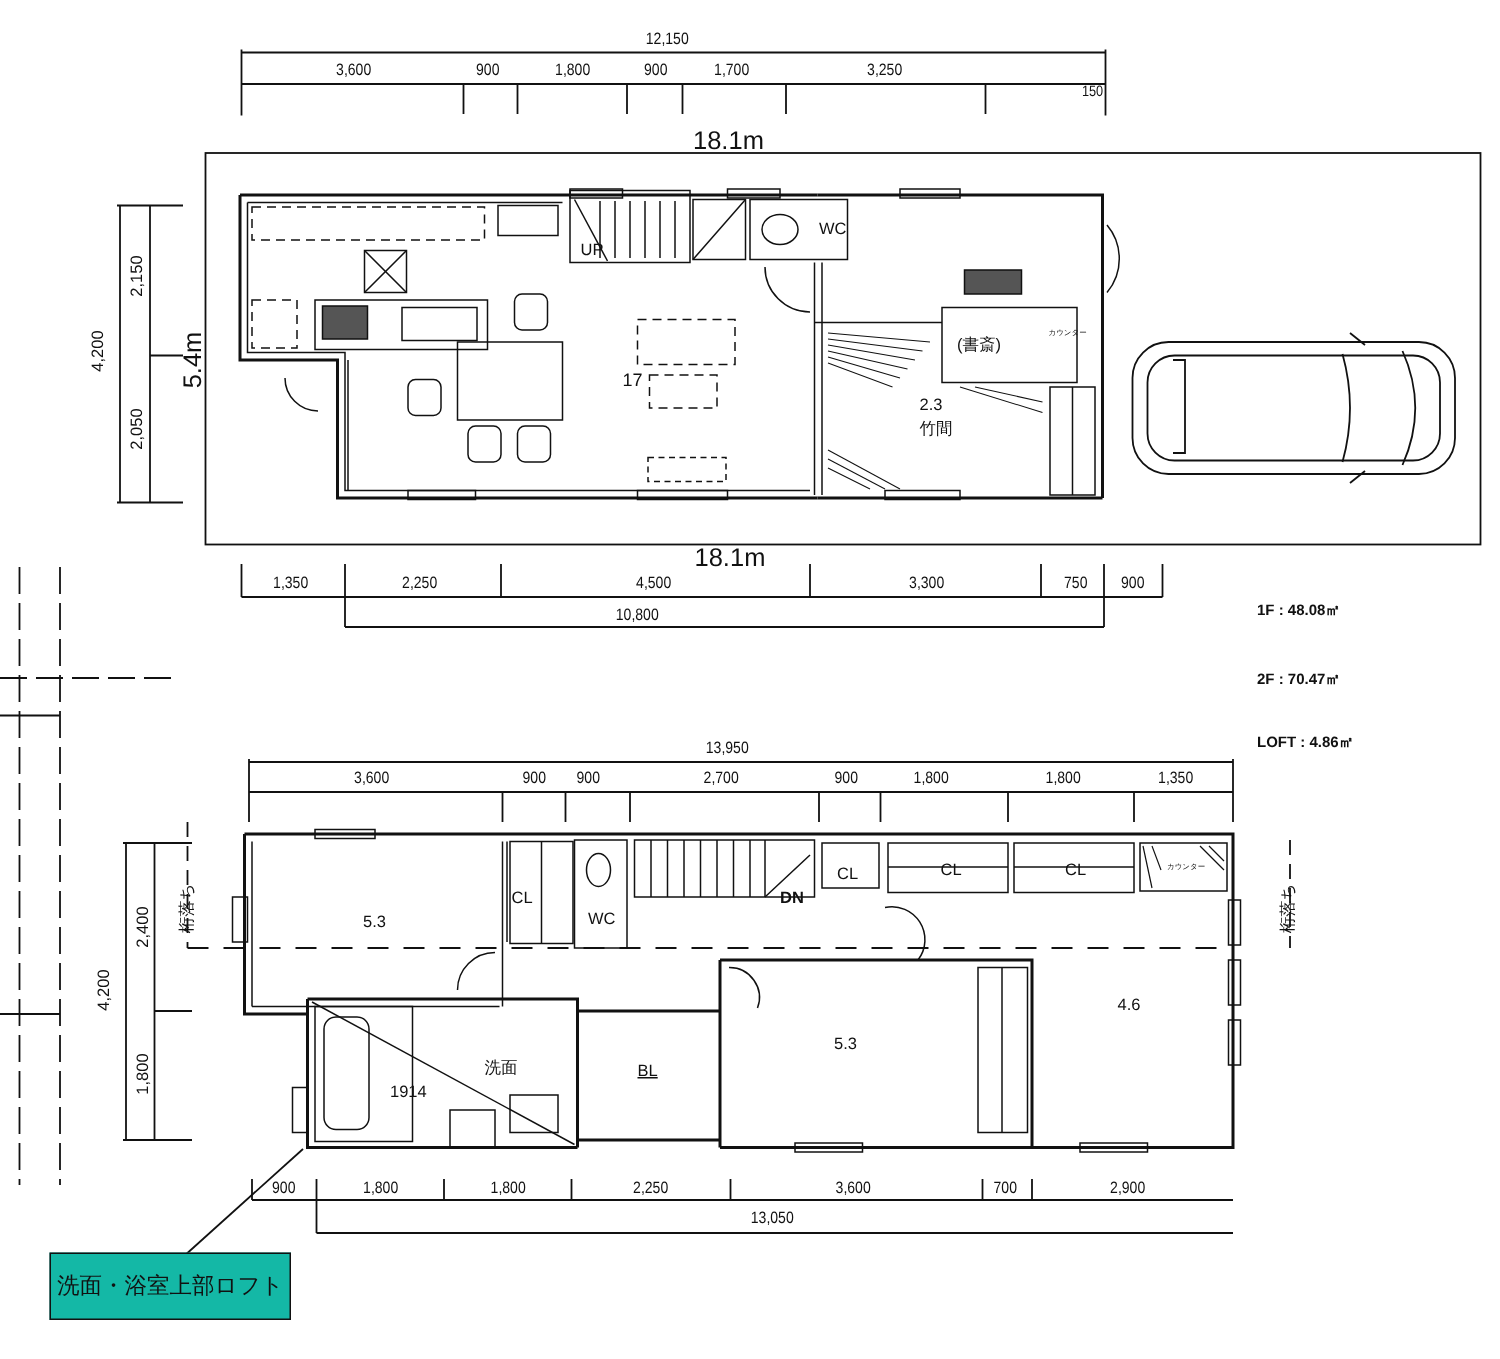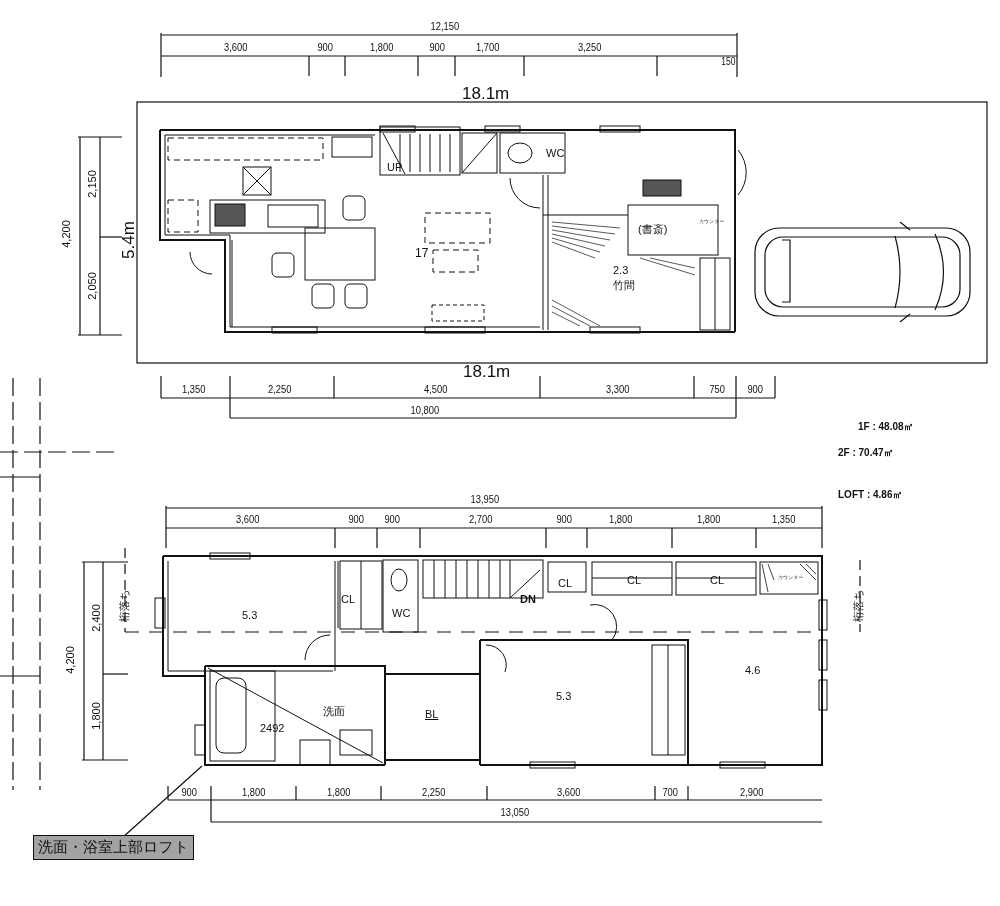--- a/index.html
+++ b/index.html
@@ -4,21 +4,21 @@
 <style>
   html, body { margin: 0; padding: 0; background: #fff; }
   body { width: 1000px; height: 906px; position: relative; overflow: hidden;
          font-family: "Liberation Sans", "DejaVu Sans", sans-serif; color: #111; }
   .abs { position: absolute; }
   .dim { font-size: 11px; font-family: "Liberation Sans Narrow", "Liberation Sans", sans-serif; transform: scaleX(0.85); transform-origin: center; white-space: nowrap; }
   .dimv { font-size: 11px; white-space: nowrap; transform: rotate(-90deg); transform-origin: center; }
   .big { font-size: 17px; }
   .room { font-size: 11px; text-align: center; white-space: nowrap; }
   .area { font-size: 10px; font-weight: bold; white-space: nowrap; }
-  .callout { border: 1.5px solid #111; padding: 2px 4px; font-size: 15px; background:#a3a3a3; white-space: nowrap; }
+  .callout { border: 1.5px solid #111; padding: 12px 4px; font-size: 15px; background:#14b8a6; white-space: nowrap; }
   svg { position: absolute; left: 0; top: 0; }
 </style>
 </head>
 <body>
 
 <svg width="1000" height="906" viewBox="0 0 1000 906">
   <g stroke="#111" fill="none" stroke-width="1.2">
 
     <line x1="161" y1="35" x2="737" y2="35"></line>
     <line x1="161" y1="56" x2="737" y2="56"></line>
@@ -284,21 +284,21 @@
 <div class="abs room" style="left:613px;top:278px;">竹間</div>
 
 <div class="abs dim" style="left:180px;top:383px;">1,350</div>
 <div class="abs dim" style="left:266px;top:383px;">2,250</div>
 <div class="abs dim" style="left:422px;top:383px;">4,500</div>
 <div class="abs dim" style="left:604px;top:383px;">3,300</div>
 <div class="abs dim" style="left:708px;top:383px;">750</div>
 <div class="abs dim" style="left:746px;top:383px;">900</div>
 <div class="abs dim" style="left:408px;top:404px;">10,800</div>
 
-<div class="abs area" style="left:838px;top:420px;margin-left:20px;">1F : 48.08㎡</div>
+<div class="abs area" style="left:838px;top:400px;">1F : 48.08㎡</div>
 <div class="abs area" style="left:838px;top:446px;">2F : 70.47㎡</div>
 <div class="abs area" style="left:838px;top:488px;">LOFT : 4.86㎡</div>
 
 <div class="abs dim" style="left:468px;top:493px;">13,950</div>
 <div class="abs dim" style="left:234px;top:513px;">3,600</div>
 <div class="abs dim" style="left:347px;top:513px;">900</div>
 <div class="abs dim" style="left:383px;top:513px;">900</div>
 <div class="abs dim" style="left:467px;top:513px;">2,700</div>
 <div class="abs dim" style="left:555px;top:513px;">900</div>
 <div class="abs dim" style="left:607px;top:513px;">1,800</div>
@@ -312,21 +312,21 @@
 <div class="abs dimv" style="left:842px;top:598px;">桁落ち</div>
 
 <div class="abs room" style="left:242px;top:609px;">5.3</div>
 <div class="abs room" style="left:341px;top:593px;">CL</div>
 <div class="abs room" style="left:392px;top:607px;">WC</div>
 <div class="abs room" style="left:520px;top:593px;font-weight:bold;">DN</div>
 <div class="abs room" style="left:558px;top:577px;">CL</div>
 <div class="abs room" style="left:627px;top:574px;">CL</div>
 <div class="abs room" style="left:710px;top:574px;">CL</div>
 <div class="abs room" style="left:778px;top:574px;font-size:5px;">カウンター</div>
-<div class="abs room" style="left:260px;top:722px;">2492</div>
+<div class="abs room" style="left:260px;top:722px;">1914</div>
 <div class="abs room" style="left:323px;top:704px;text-align:center;">洗面</div>
 <div class="abs room" style="left:425px;top:708px;text-decoration:underline;">BL</div>
 <div class="abs room" style="left:556px;top:690px;">5.3</div>
 <div class="abs room" style="left:745px;top:664px;">4.6</div>
 
 <div class="abs dim" style="left:180px;top:786px;">900</div>
 <div class="abs dim" style="left:240px;top:786px;">1,800</div>
 <div class="abs dim" style="left:325px;top:786px;">1,800</div>
 <div class="abs dim" style="left:420px;top:786px;">2,250</div>
 <div class="abs dim" style="left:555px;top:786px;">3,600</div>

